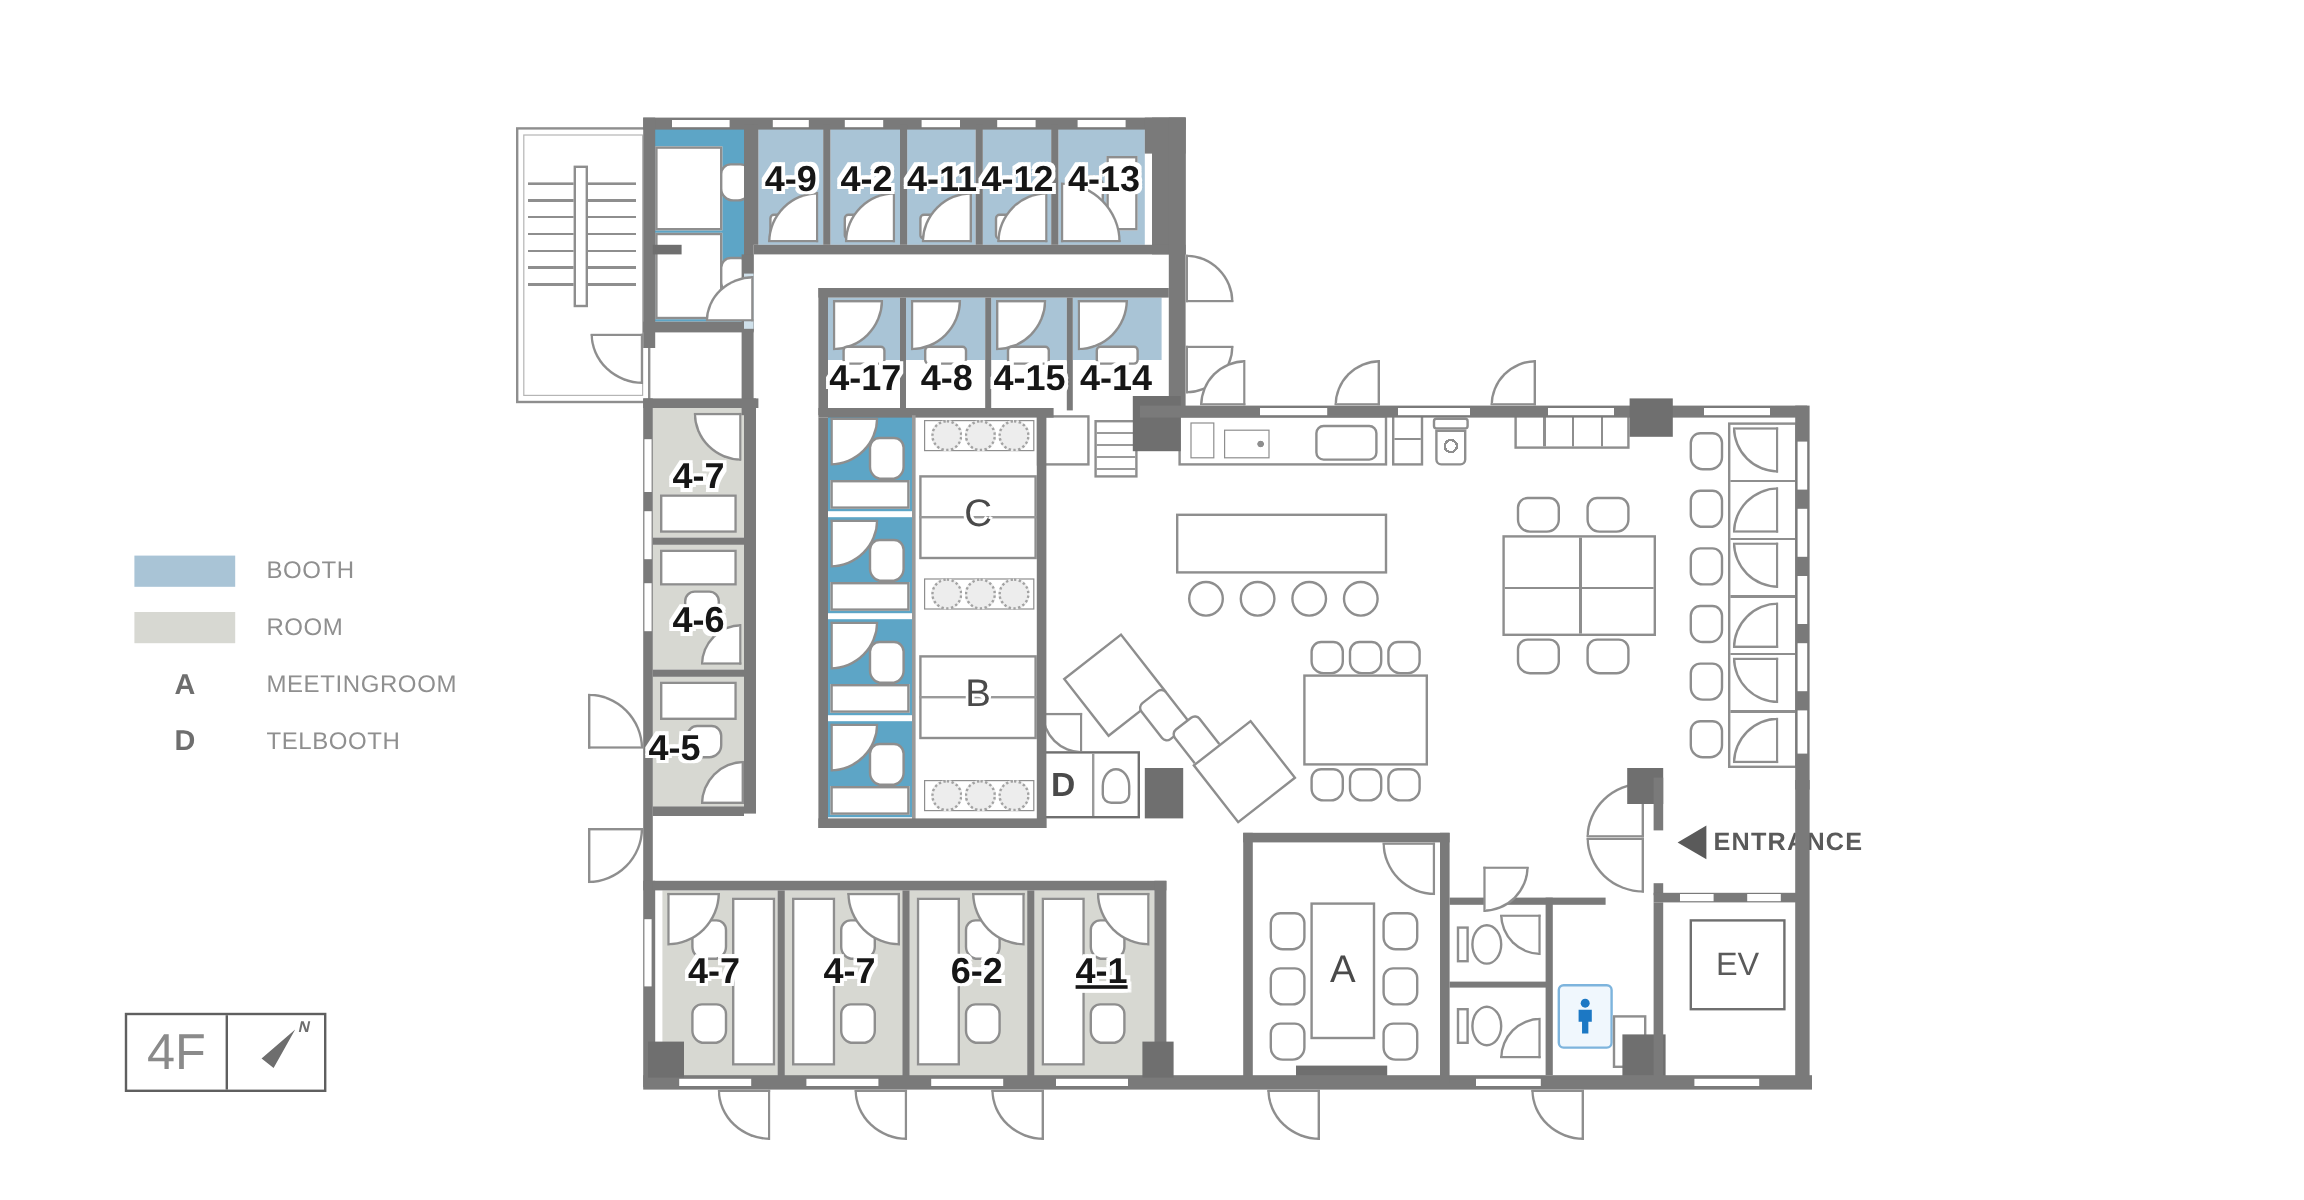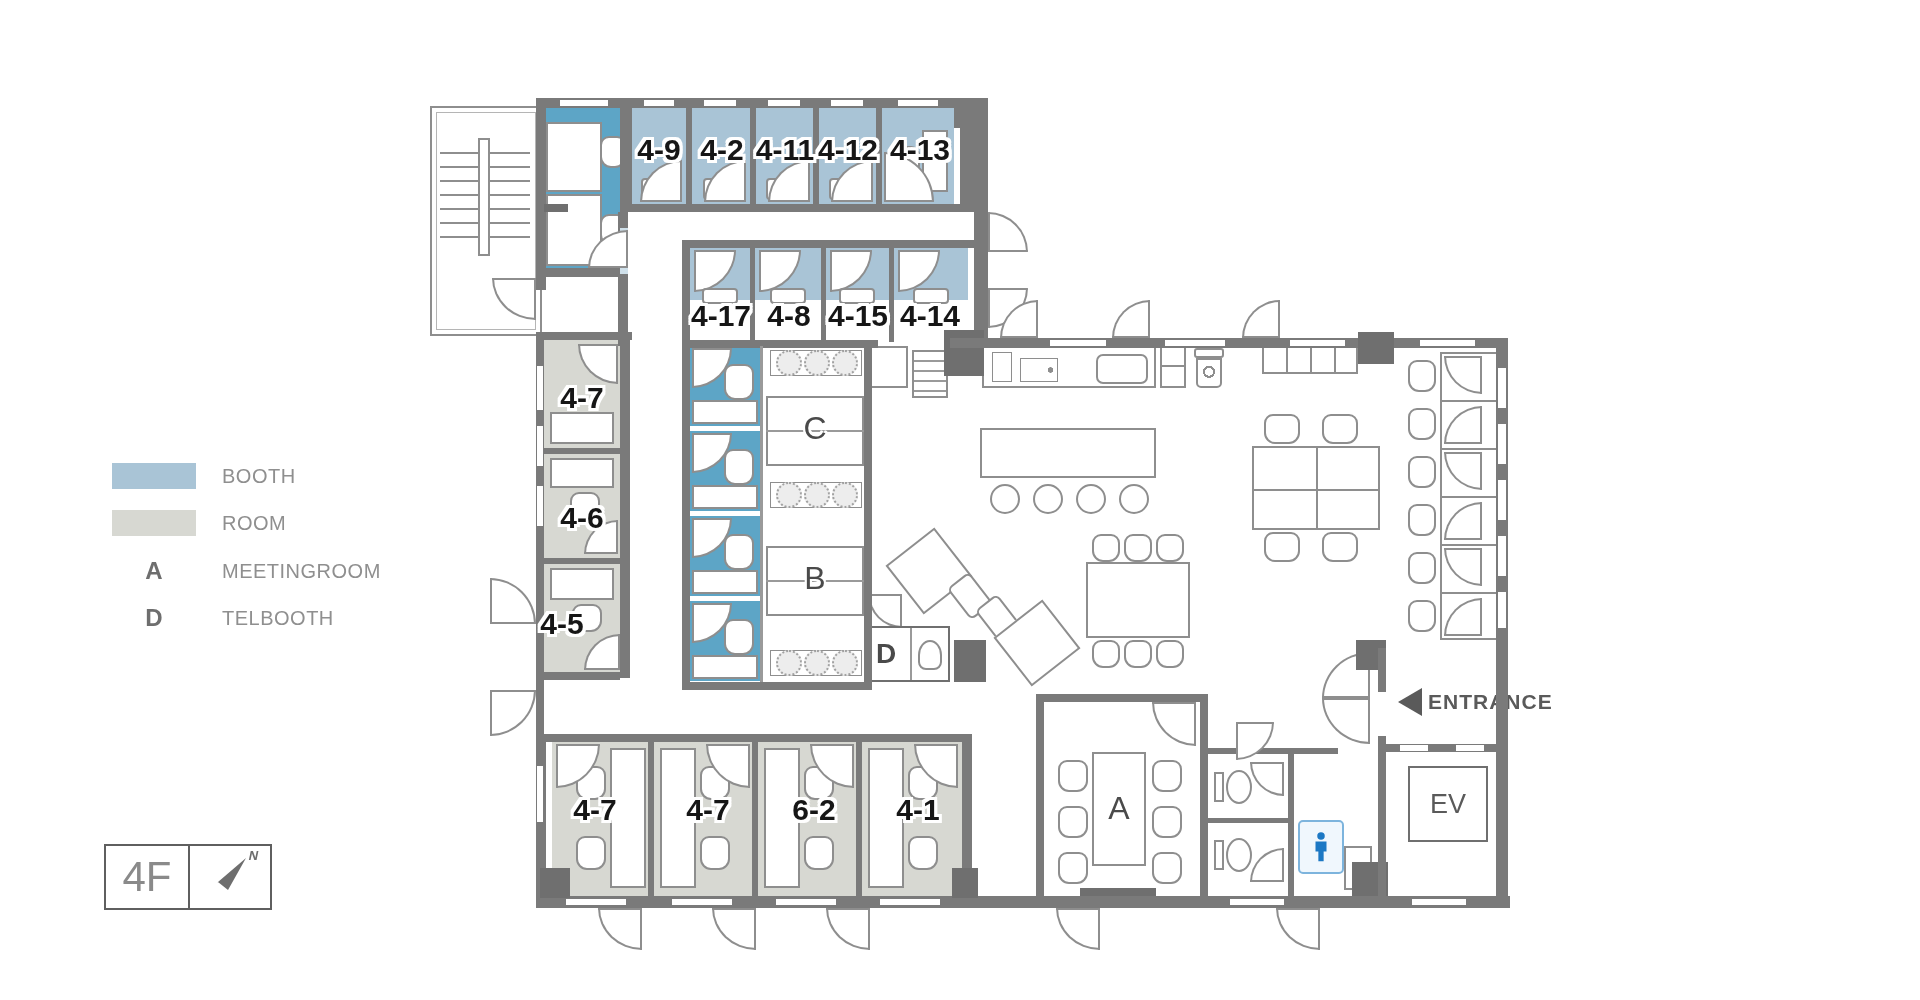--- a/index.html
+++ b/index.html
@@ -379,19 +379,19 @@
   <div class="lbl" style="left:721px;top:316px;">4-17</div>
   <div class="lbl" style="left:789px;top:316px;">4-8</div>
   <div class="lbl" style="left:858px;top:316px;">4-15</div>
   <div class="lbl" style="left:930px;top:316px;">4-14</div>
   <div class="lbl" style="left:582px;top:398px;">4-7</div>
   <div class="lbl" style="left:582px;top:518px;">4-6</div>
   <div class="lbl" style="left:562px;top:624px;">4-5</div>
   <div class="lbl" style="left:595px;top:810px;">4-7</div>
   <div class="lbl" style="left:708px;top:810px;">4-7</div>
   <div class="lbl" style="left:814px;top:810px;">6-2</div>
-  <div class="lbl" style="left:918px;top:810px;">4-1</div>
+  <div class="lbl" style="left:918px;top:810px;text-decoration:underline;">4-1</div>
   <div class="zlbl" style="left:815px;top:428px;">C</div>
   <div class="zlbl" style="left:815px;top:578px;">B</div>
   <div class="zlbl" style="left:886px;top:654px;font-size:28px;font-weight:bold;">D</div>
   <div class="zlbl" style="left:1119px;top:808px;">A</div>
 
 </div>
 
 </body></html>

